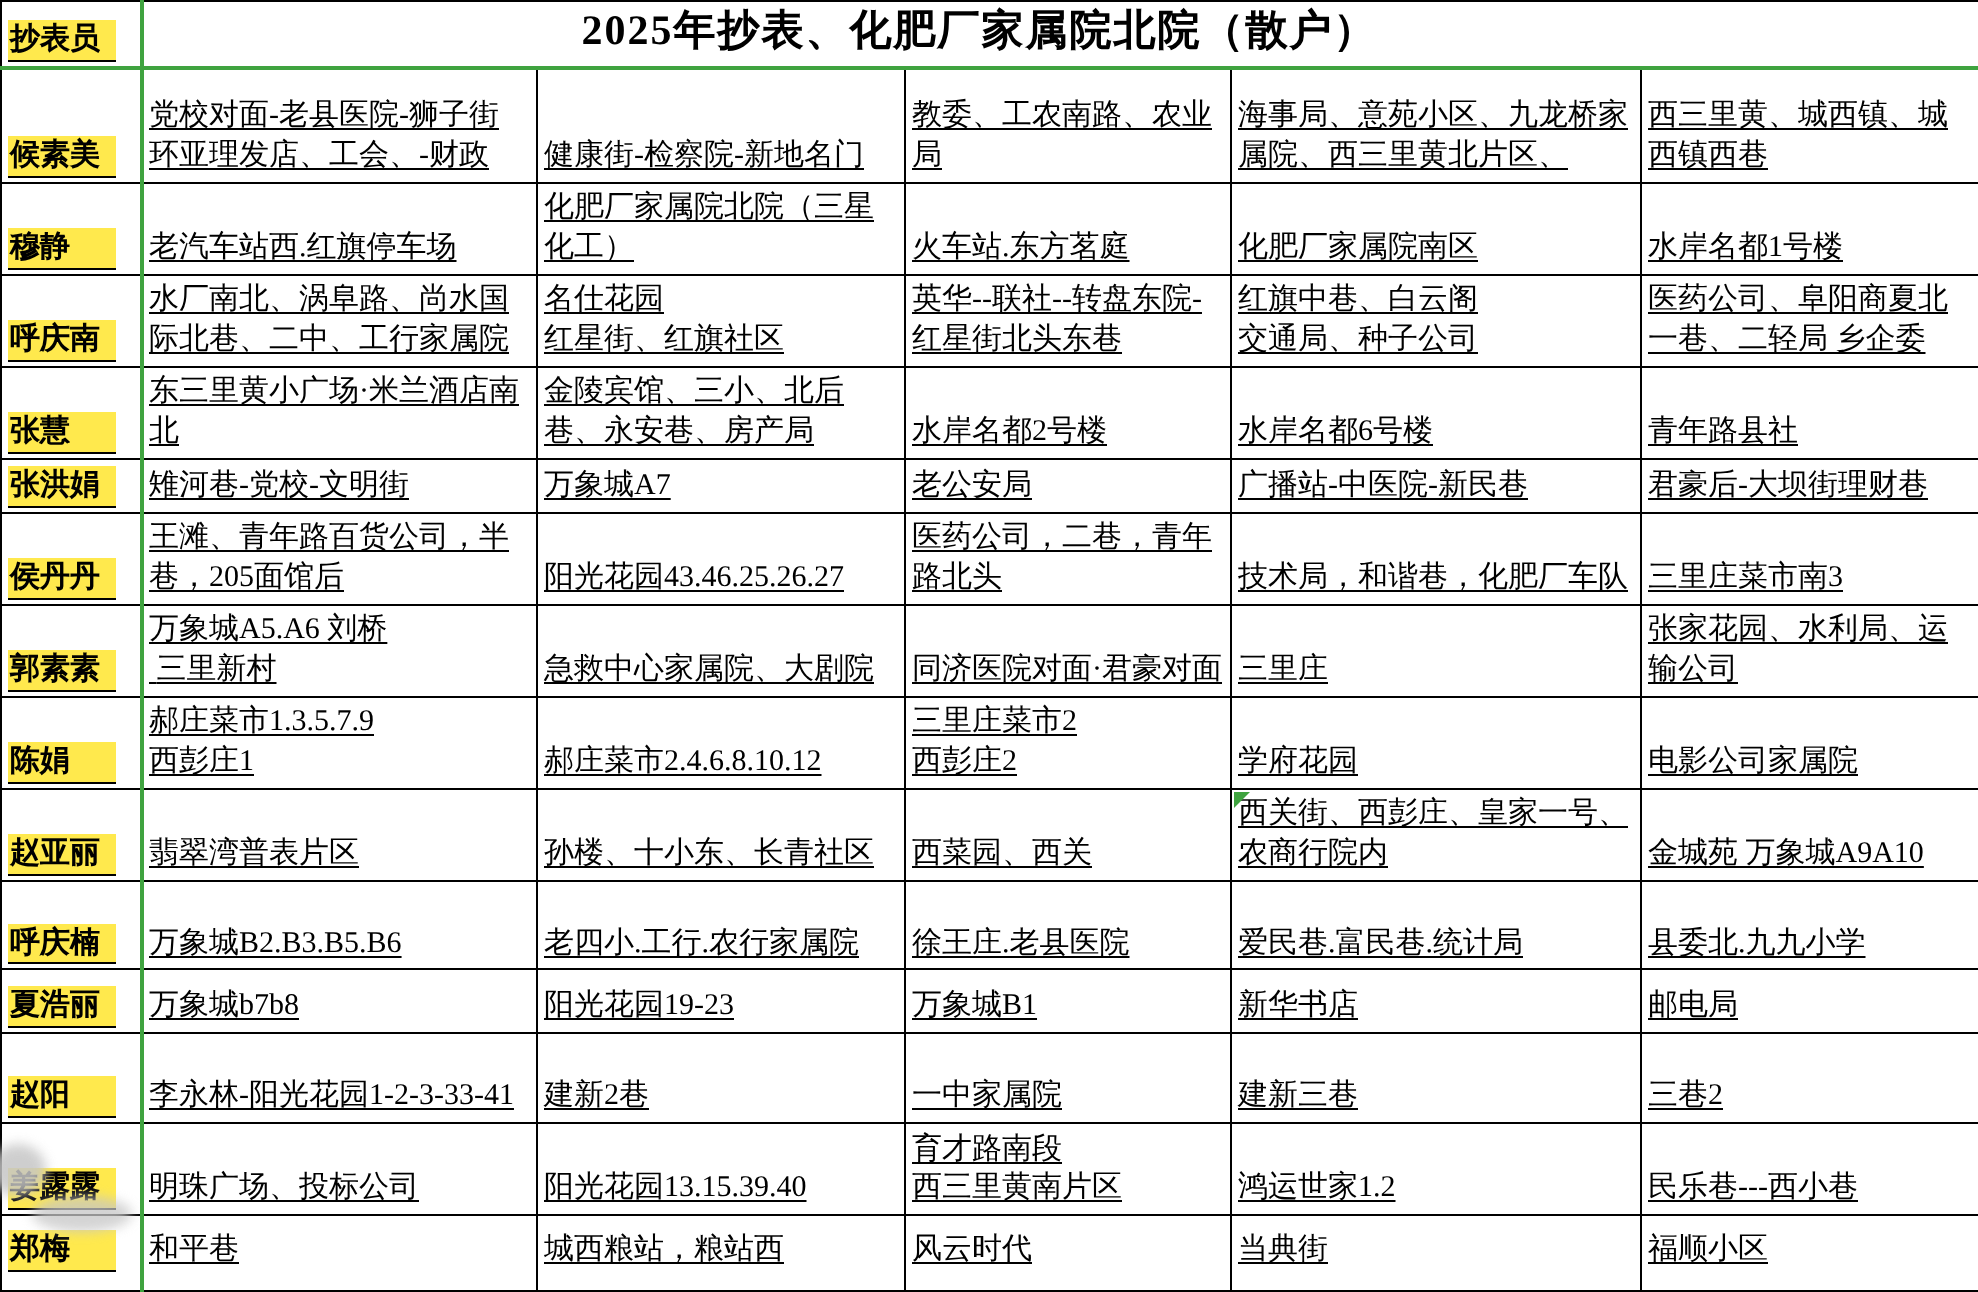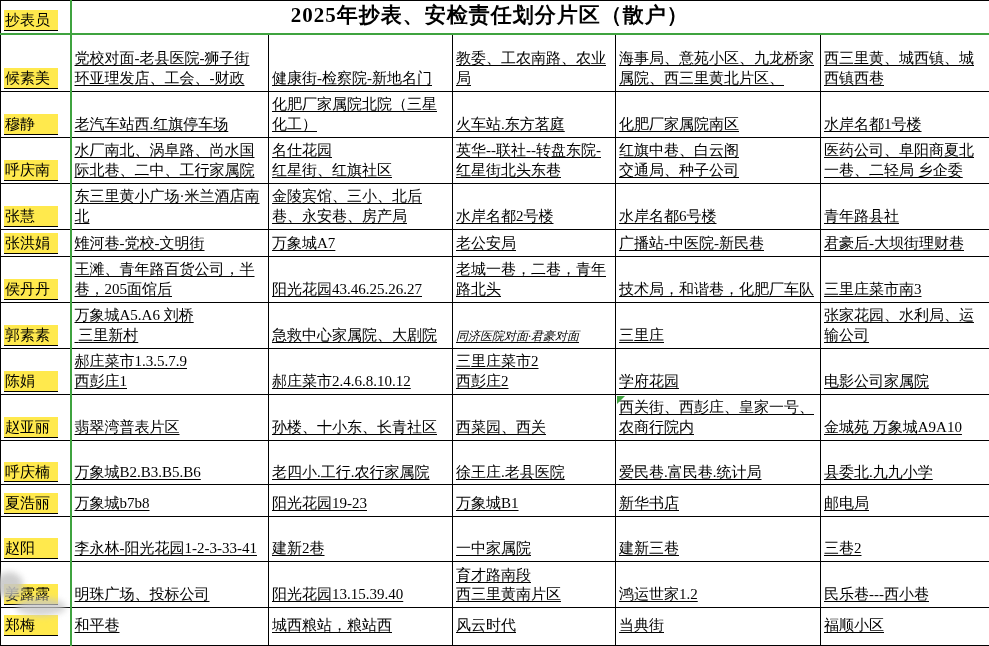--- a/index.html
+++ b/index.html
@@ -34,29 +34,29 @@
     text-align:center;vertical-align:middle;
     padding-right:84px;
   }
   .title-text{
     font-size:21px;font-weight:bold;letter-spacing:1px;white-space:nowrap;
   }
   .hl{
     display:inline-block;min-width:52px;
     background:var(--hl);
     border-bottom:1px solid #000;
-    font-weight:normal;font-size:15px;line-height:1.25;
+    font-weight:bold;font-size:15px;line-height:1.25;
     padding:1px 1px 0 1px;
   }
   .ct{
     white-space:pre-wrap;
     text-decoration:underline;
     text-underline-offset:2px;
   }
-  .ct.small{font-size:12px;font-style:italic;}
+  .ct.small{font-size:15px;}
   td.rel{position:relative;}
   .tri{
     position:absolute;top:1px;left:1px;width:0;height:0;
     border-top:8px solid var(--green);
     border-right:8px solid transparent;
   }
   tbody tr:last-child td, tbody tr:last-child th{vertical-align:middle;}
   .smudge{position:absolute;border-radius:50%;filter:blur(3px);}
   .smudge.s1{left:-5px;top:572px;width:28px;height:26px;background:var(--smudge);opacity:.85;}
   .smudge.s2{left:16px;top:598px;width:50px;height:18px;background:var(--smudge);opacity:.75;}
@@ -70,21 +70,21 @@
       <col class="c0">
         <col class="c1">
         <col class="c2">
         <col class="c3">
         <col class="c4">
         <col class="c5">
     </colgroup>
     <tbody id="rows">
       <tr class="title-row" style="height:28px">
         <th class="col-name"><span class="hl">抄表员</span></th>
-        <td class="title-cell" colspan="5"><span class="title-text">2025年抄表、安检责任划分片区（散户）</span></td>
+        <td class="title-cell" colspan="5"><span class="title-text">2025年抄表、化肥厂家属院北院（散户）</span></td>
       </tr>
         <tr style="height: 53px;">
           <th class="col-name"><span class="hl">候素美</span></th>
           <td><span class="ct">党校对面-老县医院-狮子街
 环亚理发店、工会、-财政</span></td>
           <td><span class="ct">健康街-检察院-新地名门</span></td>
           <td><span class="ct">教委、工农南路、农业局</span></td>
           <td><span class="ct">海事局、意苑小区、九龙桥家属院、西三里黄北片区、</span></td>
           <td><span class="ct">西三里黄、城西镇、城西镇西巷</span></td>
         </tr>
@@ -119,21 +119,21 @@
           <td><span class="ct">雉河巷-党校-文明街</span></td>
           <td><span class="ct">万象城A7</span></td>
           <td><span class="ct">老公安局</span></td>
           <td><span class="ct">广播站-中医院-新民巷</span></td>
           <td><span class="ct">君豪后-大坝街理财巷</span></td>
         </tr>
         <tr style="height: 42px;">
           <th class="col-name"><span class="hl">侯丹丹</span></th>
           <td><span class="ct">王滩、青年路百货公司，半巷，205面馆后</span></td>
           <td><span class="ct">阳光花园43.46.25.26.27</span></td>
-          <td><span class="ct">老城一巷，二巷，青年路北头</span></td>
+          <td><span class="ct">医药公司，二巷，青年路北头</span></td>
           <td><span class="ct">技术局，和谐巷，化肥厂车队</span></td>
           <td><span class="ct">三里庄菜市南3</span></td>
         </tr>
         <tr style="height: 42px;">
           <th class="col-name"><span class="hl">郭素素</span></th>
           <td><span class="ct">万象城A5.A6 刘桥
  三里新村</span></td>
           <td><span class="ct">急救中心家属院、大剧院</span></td>
           <td><span class="ct small">同济医院对面·君豪对面</span></td>
           <td><span class="ct">三里庄</span></td>

